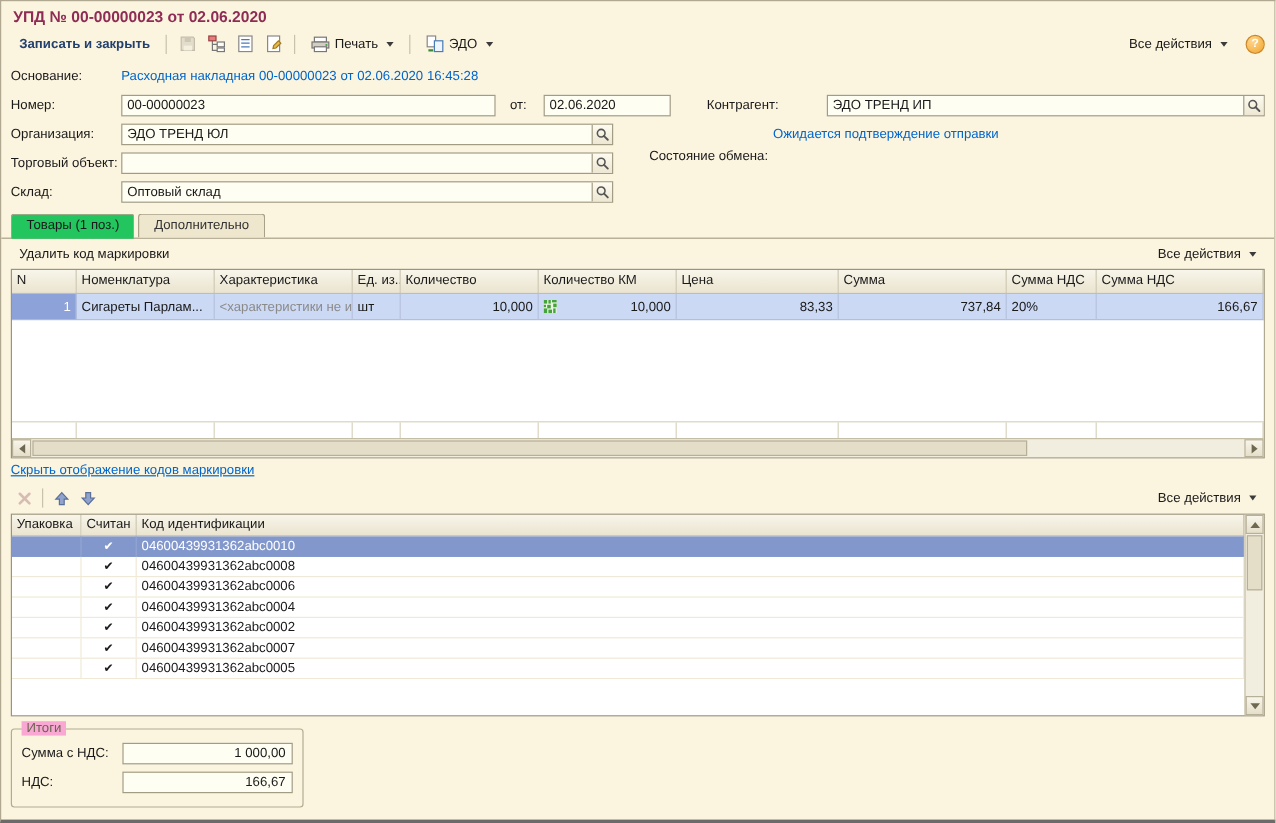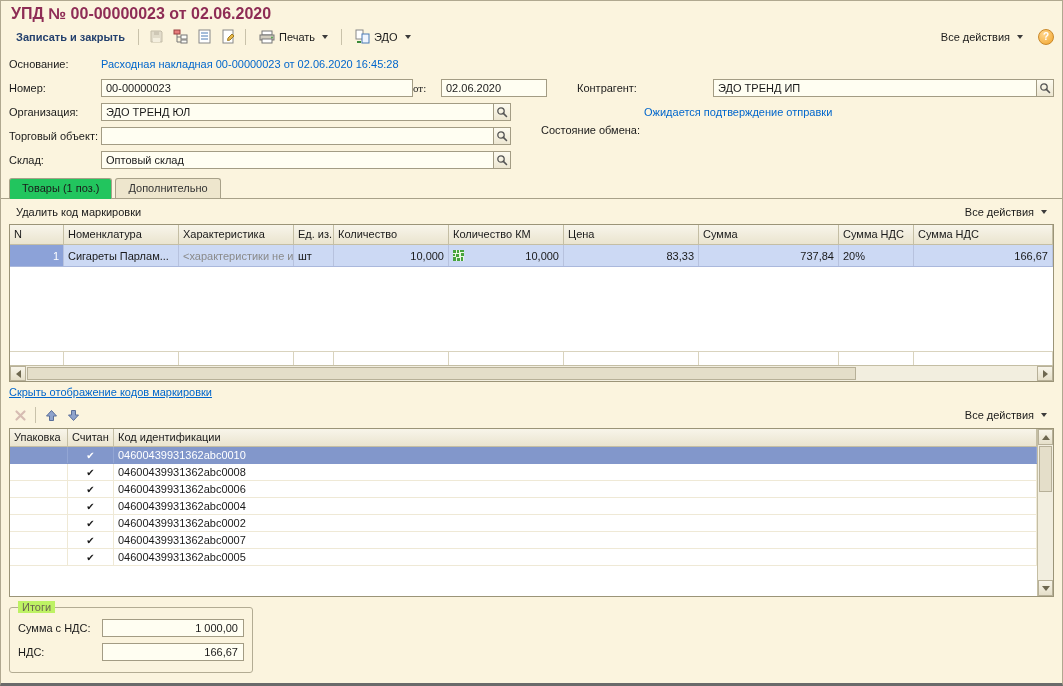--- a/index.html
+++ b/index.html
@@ -14,21 +14,21 @@
     background: #FBF4DE;
     border: 1px solid #B0A890;
     border-bottom: 3px solid #6a6a6a;
     overflow: hidden;
     position: relative;
   }
   
   .caption {
     height: 22px; line-height: 22px;
     padding: 2px 10px 0;
-    font-size: 16px; font-weight: bold;
+    font-size: 13px; font-weight: bold;
     color: #8E2C55;
     white-space: nowrap;
   }
   
   .toolbar {
     display: flex; align-items: center;
     height: 27px; padding: 0 8px; gap: 2px;
   }
   button { font: inherit; color: inherit; background: none; border: 1px solid transparent; cursor: default; }
   .tbtn {
@@ -73,21 +73,21 @@
   .fld .val { flex: 1; overflow: hidden; }
   .chc {
     margin-left: auto; width: 17px; height: 16px; flex: none;
     border-left: 1px solid #A39C84;
     background: linear-gradient(#FDFBF0, #EDE7D2);
     display: flex; align-items: center; justify-content: center;
   }
   .w-nomer { width: 312px; }
   .w-date  { width: 106px; margin-left: 8px; }
   .w-mid   { width: 410px; }
-  .w-kontr { flex: 1; margin-left: 36px; }
+  .w-kontr { flex: 1; }
   .lbl-ot { margin-left: 8px; width: 20px; flex: none; }
   
   .tabs {
     display: flex; align-items: flex-end;
     padding: 6px 8px 0; height: 27px;
     border-bottom: 1px solid #A8A189;
   }
   .tab {
     padding: 3px 12px 4px;
     border: 1px solid #A8A189;
@@ -172,21 +172,21 @@
   .vthumb { height: 46px; margin: 1px; background: #E4DEC9; border: 1px solid #B7B098; }
   .vspace { flex: 1; }
   
   .group {
     margin: 10px 0 0 8px; width: 244px;
     border: 1px solid #B3AC93; border-radius: 3px;
     padding: 8px 8px 8px; position: relative;
   }
   .group-legend {
     position: absolute; top: -7px; left: 8px;
-    background: #bef264; padding: 0 4px; color: #6B6450; text-align: center;
+    background: #f9a8d4; padding: 0 4px; color: #6B6450; text-align: center;
   }
   .grow { display: flex; align-items: center; height: 24px; }
   .glbl { width: 84px; flex: none; white-space: nowrap; }
   .tfld {
     width: 152px; height: 18px;
     background: #FFFEF2; border: 1px solid #A39C84;
     display: flex; align-items: center; justify-content: flex-end;
     padding: 0 5px; white-space: nowrap;
   }
   .icon { display: inline-flex; align-items: center; justify-content: center; }
@@ -279,21 +279,21 @@
     <div class="frow">
       <span class="lbl">Основание:</span>
       <span class="link">Расходная накладная 00-00000023 от 02.06.2020 16:45:28</span>
     </div>
 
     <div class="frow">
       <span class="lbl">Номер:</span>
       <div class="fld w-nomer">
         <span class="val">00-00000023</span>
       </div>
-      <span class="lbl-ot" style="margin-left:0;font-family:Liberation Serif, serif;">от:</span>
+      <span class="lbl-ot" style="margin-left:12px;">от:</span>
       <div class="fld w-date">
         <span class="val">02.06.2020</span>
       </div>
       <span class="lbl2">Контрагент:</span>
       <div class="fld w-kontr">
         <span class="val">ЭДО ТРЕНД ИП</span>
         <span class="chc">
           <span class="icon">
             <svg width="12" height="12">
                 <circle cx="5" cy="5" r="3.2" fill="none" stroke="#555" stroke-width="1.3"></circle>

